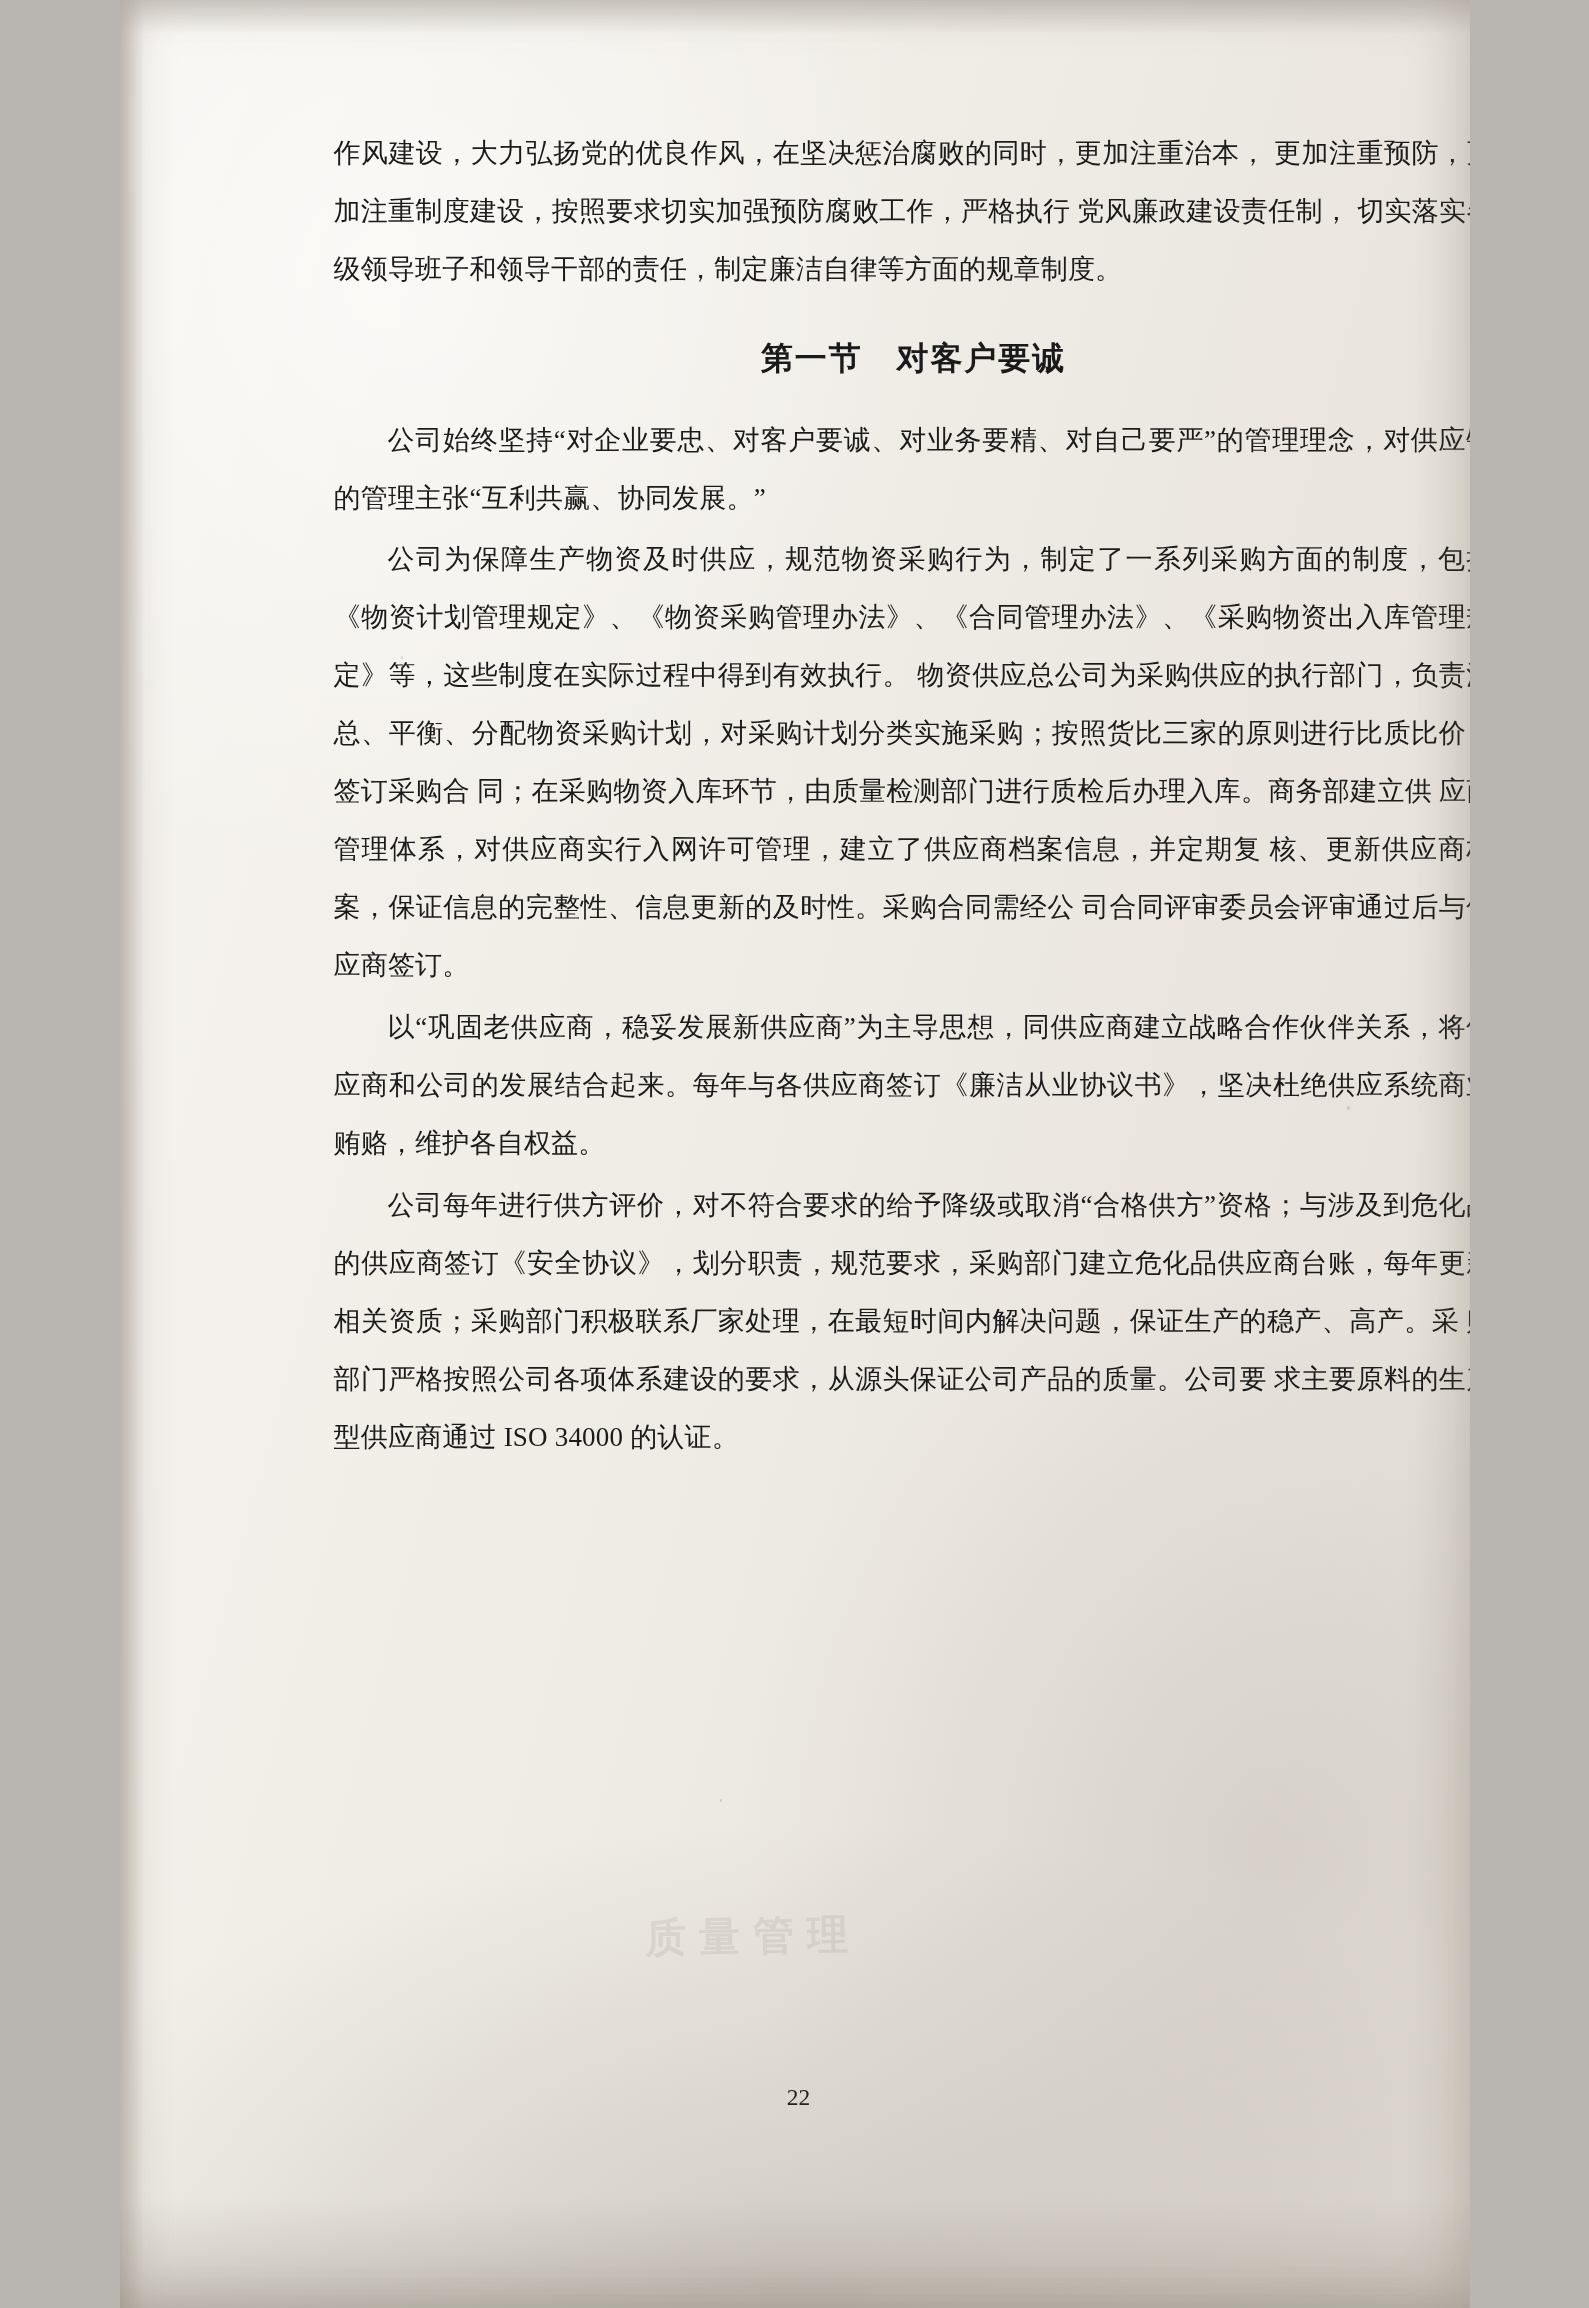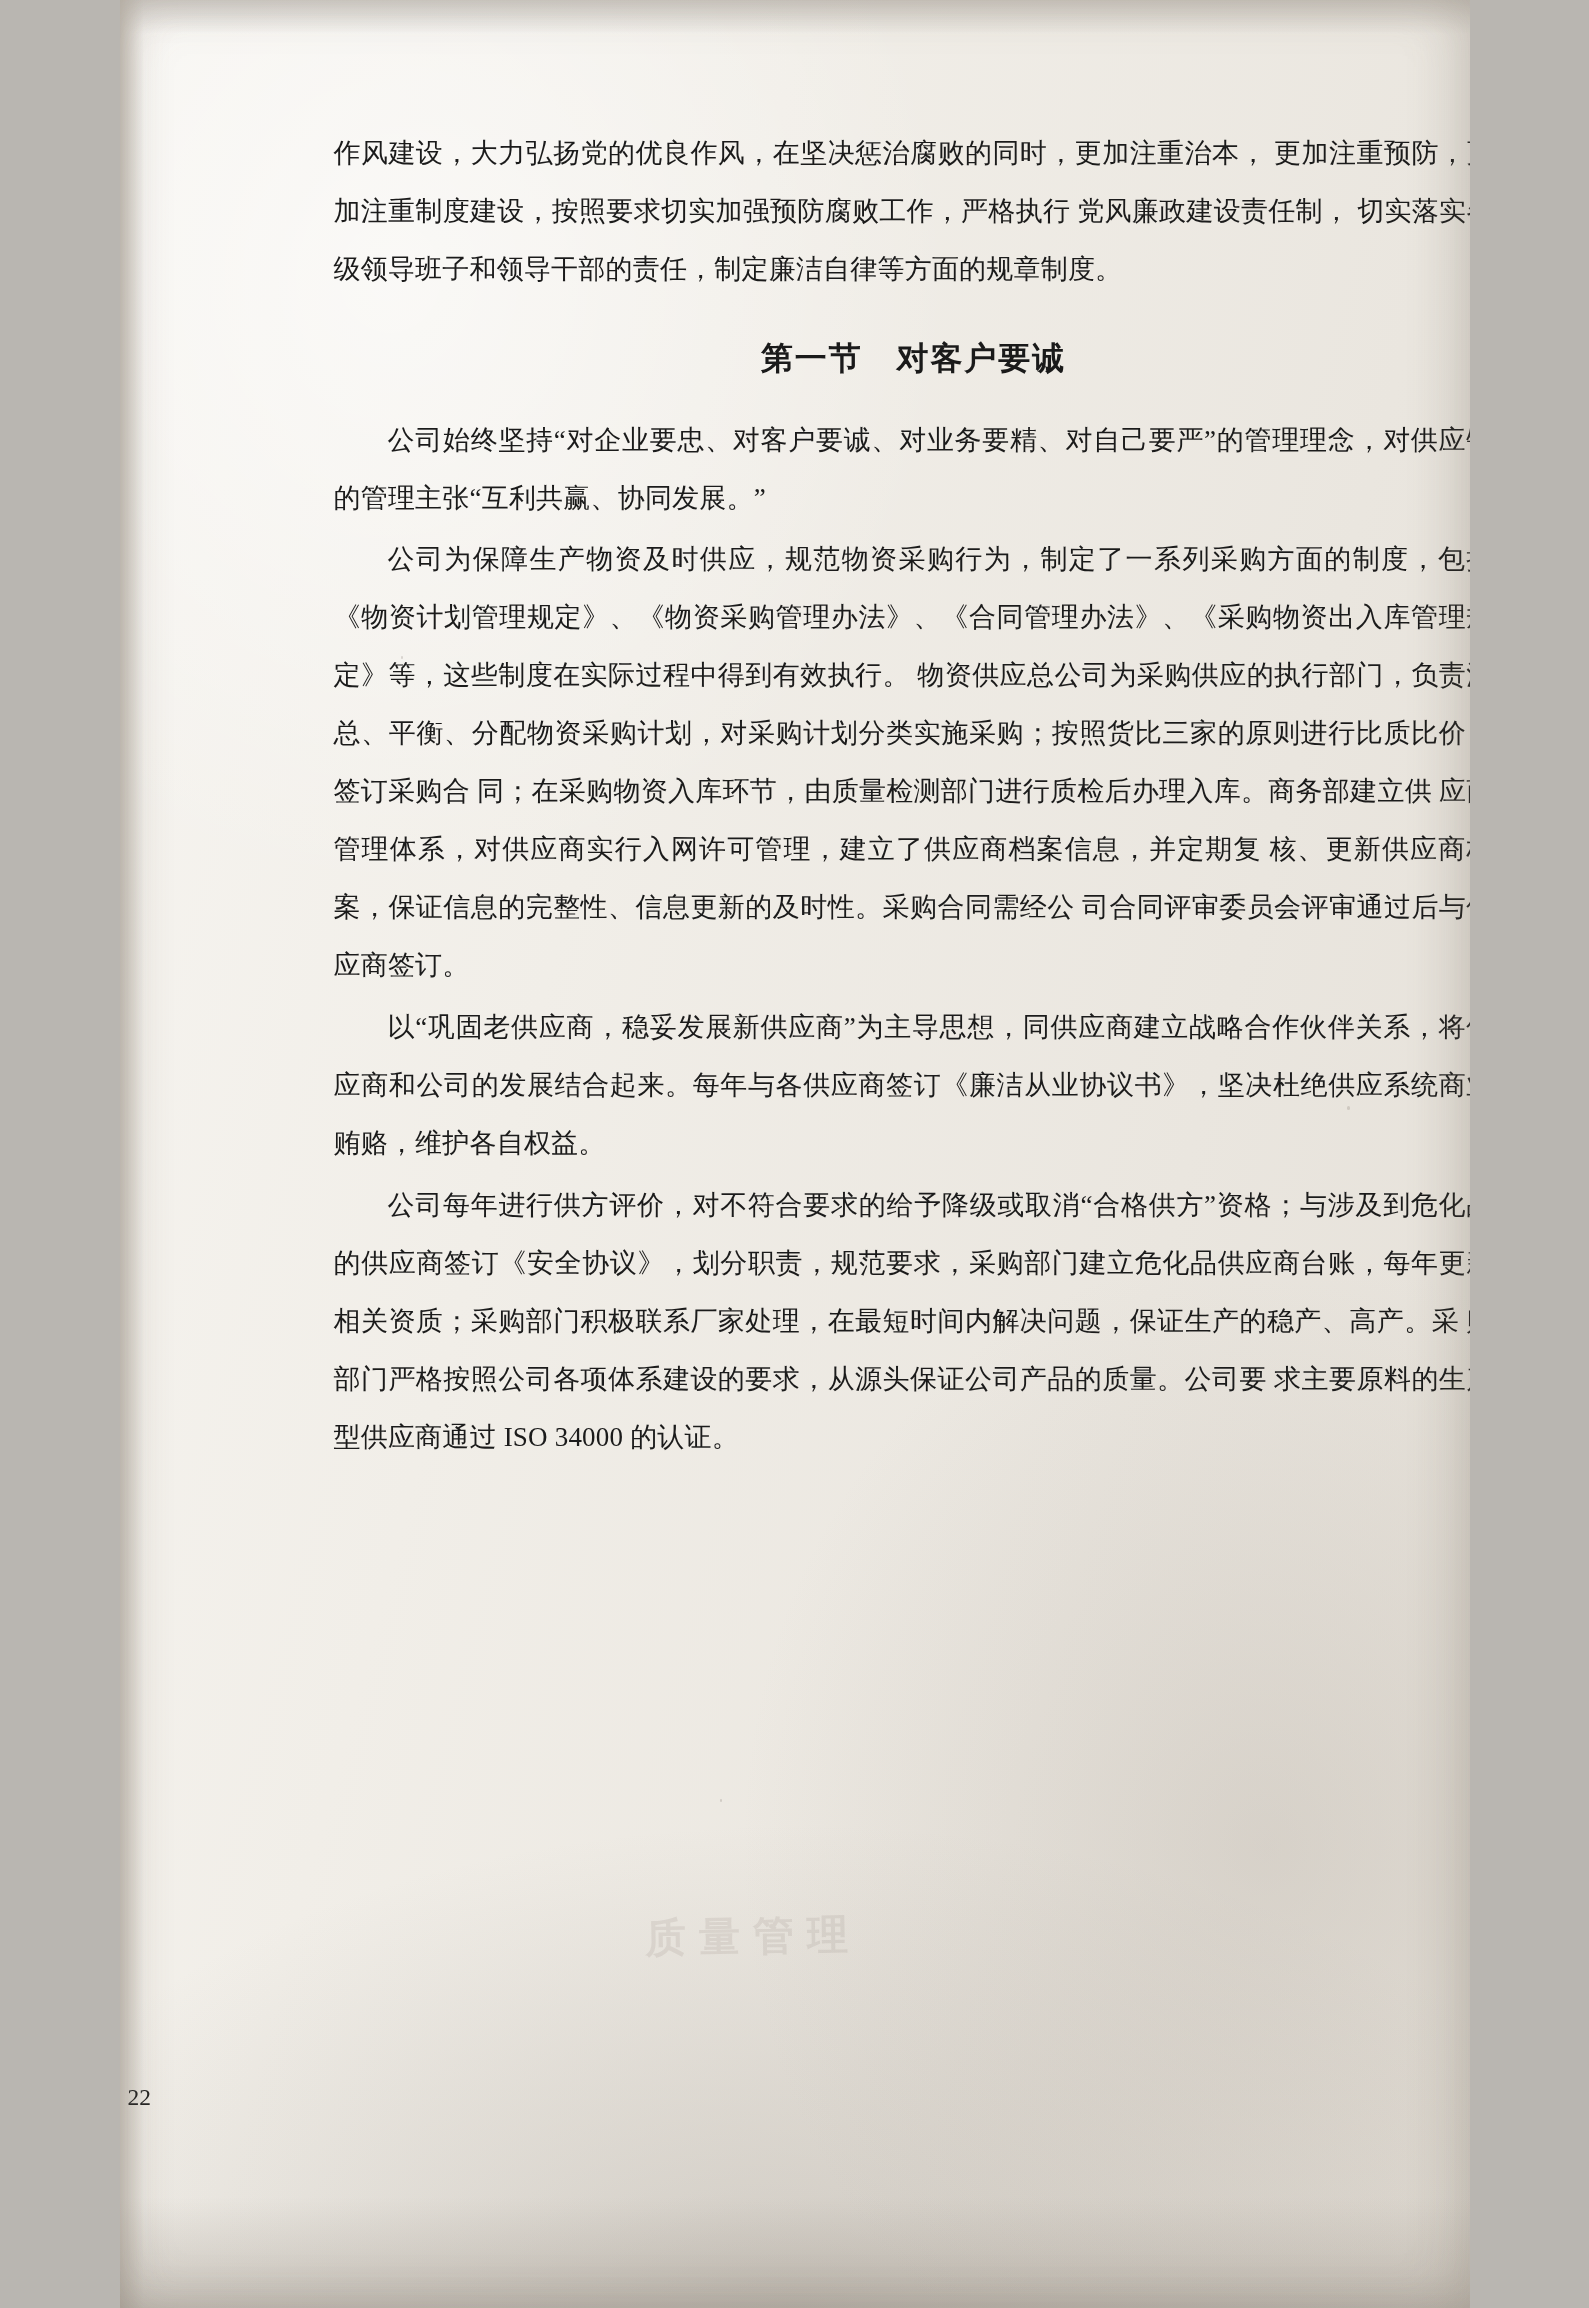--- a/index.html
+++ b/index.html
@@ -92,20 +92,21 @@
     font-weight: bold;
     text-align: center;
     letter-spacing: 1.9px;
     font-family: "Liberation Sans", "DejaVu Sans", sans-serif;
   }
   .page-number {
     position: absolute;
     left: 8px;
     right: 0;
     top: 2084px;
+    text-align: center;
     font-size: 23.4px;
     color: #222;
     font-family: "Liberation Serif", serif;
   }
   .ghost {
     position: absolute;
     color: rgba(120,110,100,0.13);
     font-size: 41px;
     font-weight: bold;
     letter-spacing: 13px;

